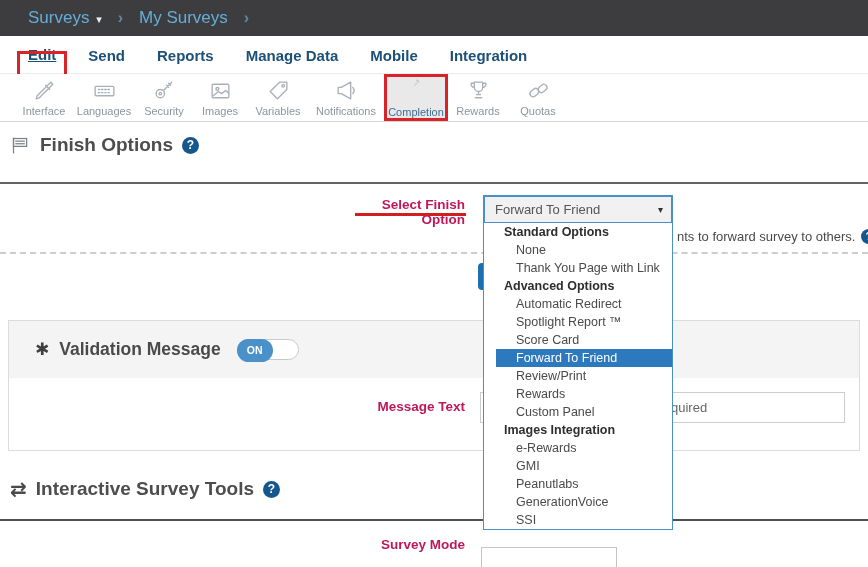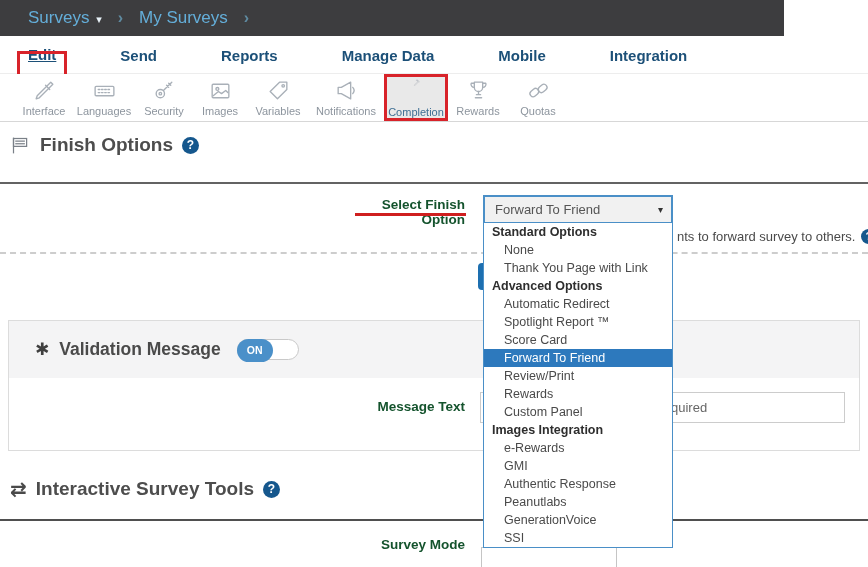--- a/index.html
+++ b/index.html
@@ -3,28 +3,28 @@
 <meta charset="utf-8">
 <style>
   * { margin:0; padding:0; box-sizing:border-box; }
   html,body { background:#fff; }
   .screen {
     position:relative; width:868px; height:567px; overflow:hidden;
     background:#ffffff;
     font-family:"Liberation Sans","DejaVu Sans",sans-serif;
   }
   
-  .topbar { position:absolute; top:0; left:0; width:784px; height:36px; background:#3d3d3f; }
+  .topbar { position:absolute; top:0; left:0; width:868px; height:36px; background:#3d3d3f; }
   .topbar .crumbs { position:absolute; left:28px; top:0; height:36px; display:flex; align-items:center; gap:10px; }
   .crumb { color:#64aed9; font-size:17px; cursor:pointer; }
   .crumb-caret { color:#e8f2f8; font-size:11px; margin-left:2px; }
   .crumb-sep { color:#5f8ba1; font-size:16px; font-weight:bold; padding:0 6px; }
   
   .menubar { position:absolute; top:36px; left:0; width:868px; height:38px; background:#fff; border-bottom:1px solid #ededed; }
-  .menubar .menu-items { position:absolute; left:28px; top:0; height:38px; display:flex; align-items:center;gap:32px; }
+  .menubar .menu-items { position:absolute; left:28px; top:0; height:38px; display:flex; align-items:center; }
   .menu-item { color:#1c5078; font-size:15px; font-weight:600; margin-right:32px; cursor:pointer; white-space:nowrap; }
   .menu-item.active { text-decoration:underline; }
   .annot-box-edit { position:absolute; left:-11px; top:5px; width:50px; height:29px; border:3px solid #d8232a; pointer-events:none; }
   .menu-item-wrap { position:relative; }
   
   .toolbar { position:absolute; top:74px; left:0; width:868px; height:48px; background:#fff; border-bottom:1px solid #d7d7d7; display:flex; padding-left:16px; }
   .tool { height:47px; display:flex; flex-direction:column; align-items:center; justify-content:flex-start; padding-top:4px; cursor:pointer; }
   .tool svg { width:25px; height:25px; stroke:#a9b0b8; fill:none; stroke-width:1.3; stroke-linecap:round; stroke-linejoin:round; }
   .tool .tool-label { font-size:11px; color:#8d959e; margin-top:2px; white-space:nowrap; }
   .tool.selected { background:#e9e9e9; border:3px solid #d8232a; padding-top:2px; }
@@ -38,33 +38,33 @@
   .help { display:inline-block; width:17px; height:17px; border-radius:50%; background:#15578d; color:#fff;
           font-size:12px; font-weight:bold; text-align:center; line-height:17px; cursor:pointer; }
   .heading-finish { top:134px; left:10px; }
   .heading-interactive { top:477px; left:10px; }
   
   .rule { position:absolute; left:0; width:868px; height:2px; background:#636363; z-index:1; }
   .rule1 { top:182px; }
   .rule2 { top:519px; background:#4f4f4f; }
   .dashed { position:absolute; top:252px; left:0; width:868px; border-top:2px dashed #cdcdcd; z-index:1; }
   
-  .f-label { position:absolute; left:340px; width:125px; text-align:right; font-size:13.5px; font-weight:bold; color:#14532d; z-index:2; }
+  .f-label { position:absolute; left:340px; width:125px; text-align:right; font-size:13.5px; font-weight:bold; color:#be185d; z-index:2; }
   .lbl-select { top:197px; }
   .lbl-msg { top:399px; }
   .lbl-mode { top:537px; }
   .red-underline { position:absolute; top:213px; left:355px; width:111px; height:3px; background:#cf1f1f; z-index:2; }
   
   .select-box { position:absolute; top:195px; left:483px; width:190px; height:29px; background:#f1f1f1;
                 border:2px solid #4a8fc7; z-index:10; cursor:pointer; }
   .select-box .sel-value { position:absolute; left:10px; top:0; line-height:25px; font-size:13px; color:#555; }
   .select-box .sel-arrow { position:absolute; right:8px; top:0; line-height:25px; font-size:10px; color:#333; }
   
   .dd-list { position:absolute; top:223px; left:483px; width:190px; background:#fff;
-             border:1.5px solid #4a8fc7; border-top:none; z-index:10; }
+             border:1.5px solid #4a8fc7; border-top:none; z-index:10;padding-left:12px; }
   .dd-item { height:18px; line-height:18px; font-size:12.5px; color:#4a4a4a; white-space:nowrap; overflow:hidden; }
   .dd-item.group { font-weight:bold; color:#2e2e2e; padding-left:8px; }
   .dd-item.opt { padding-left:20px; cursor:pointer; }
   .dd-item.selected { background:#2d79bd; color:#fff; }
   
   .side-note { position:absolute; top:229px; left:677px; font-size:13px; color:#4a4a4a; z-index:3; display:flex; align-items:center; gap:6px; white-space:nowrap; }
   .side-note .help { width:15px; height:15px; line-height:15px; font-size:11px; }
   
   .blue-sliver { position:absolute; top:263px; left:478px; width:30px; height:27px; background:#1d6fb0; border-radius:4px; z-index:5; cursor:pointer; }
   
@@ -243,19 +243,18 @@
     <div class="dd-item opt">Automatic Redirect</div>
     <div class="dd-item opt">Spotlight Report ™</div>
     <div class="dd-item opt">Score Card</div>
     <div class="dd-item opt selected">Forward To Friend</div>
     <div class="dd-item opt">Review/Print</div>
     <div class="dd-item opt">Rewards</div>
     <div class="dd-item opt">Custom Panel</div>
     <div class="dd-item group">Images Integration</div>
     <div class="dd-item opt">e-Rewards</div>
     <div class="dd-item opt">GMI</div>
-    <div class="dd-item opt">Authentic Response</div>
     <div class="dd-item opt">Peanutlabs</div>
     <div class="dd-item opt">GenerationVoice</div>
     <div class="dd-item opt">SSI</div>
   </div>
 
 </div>
 
 </body></html>

